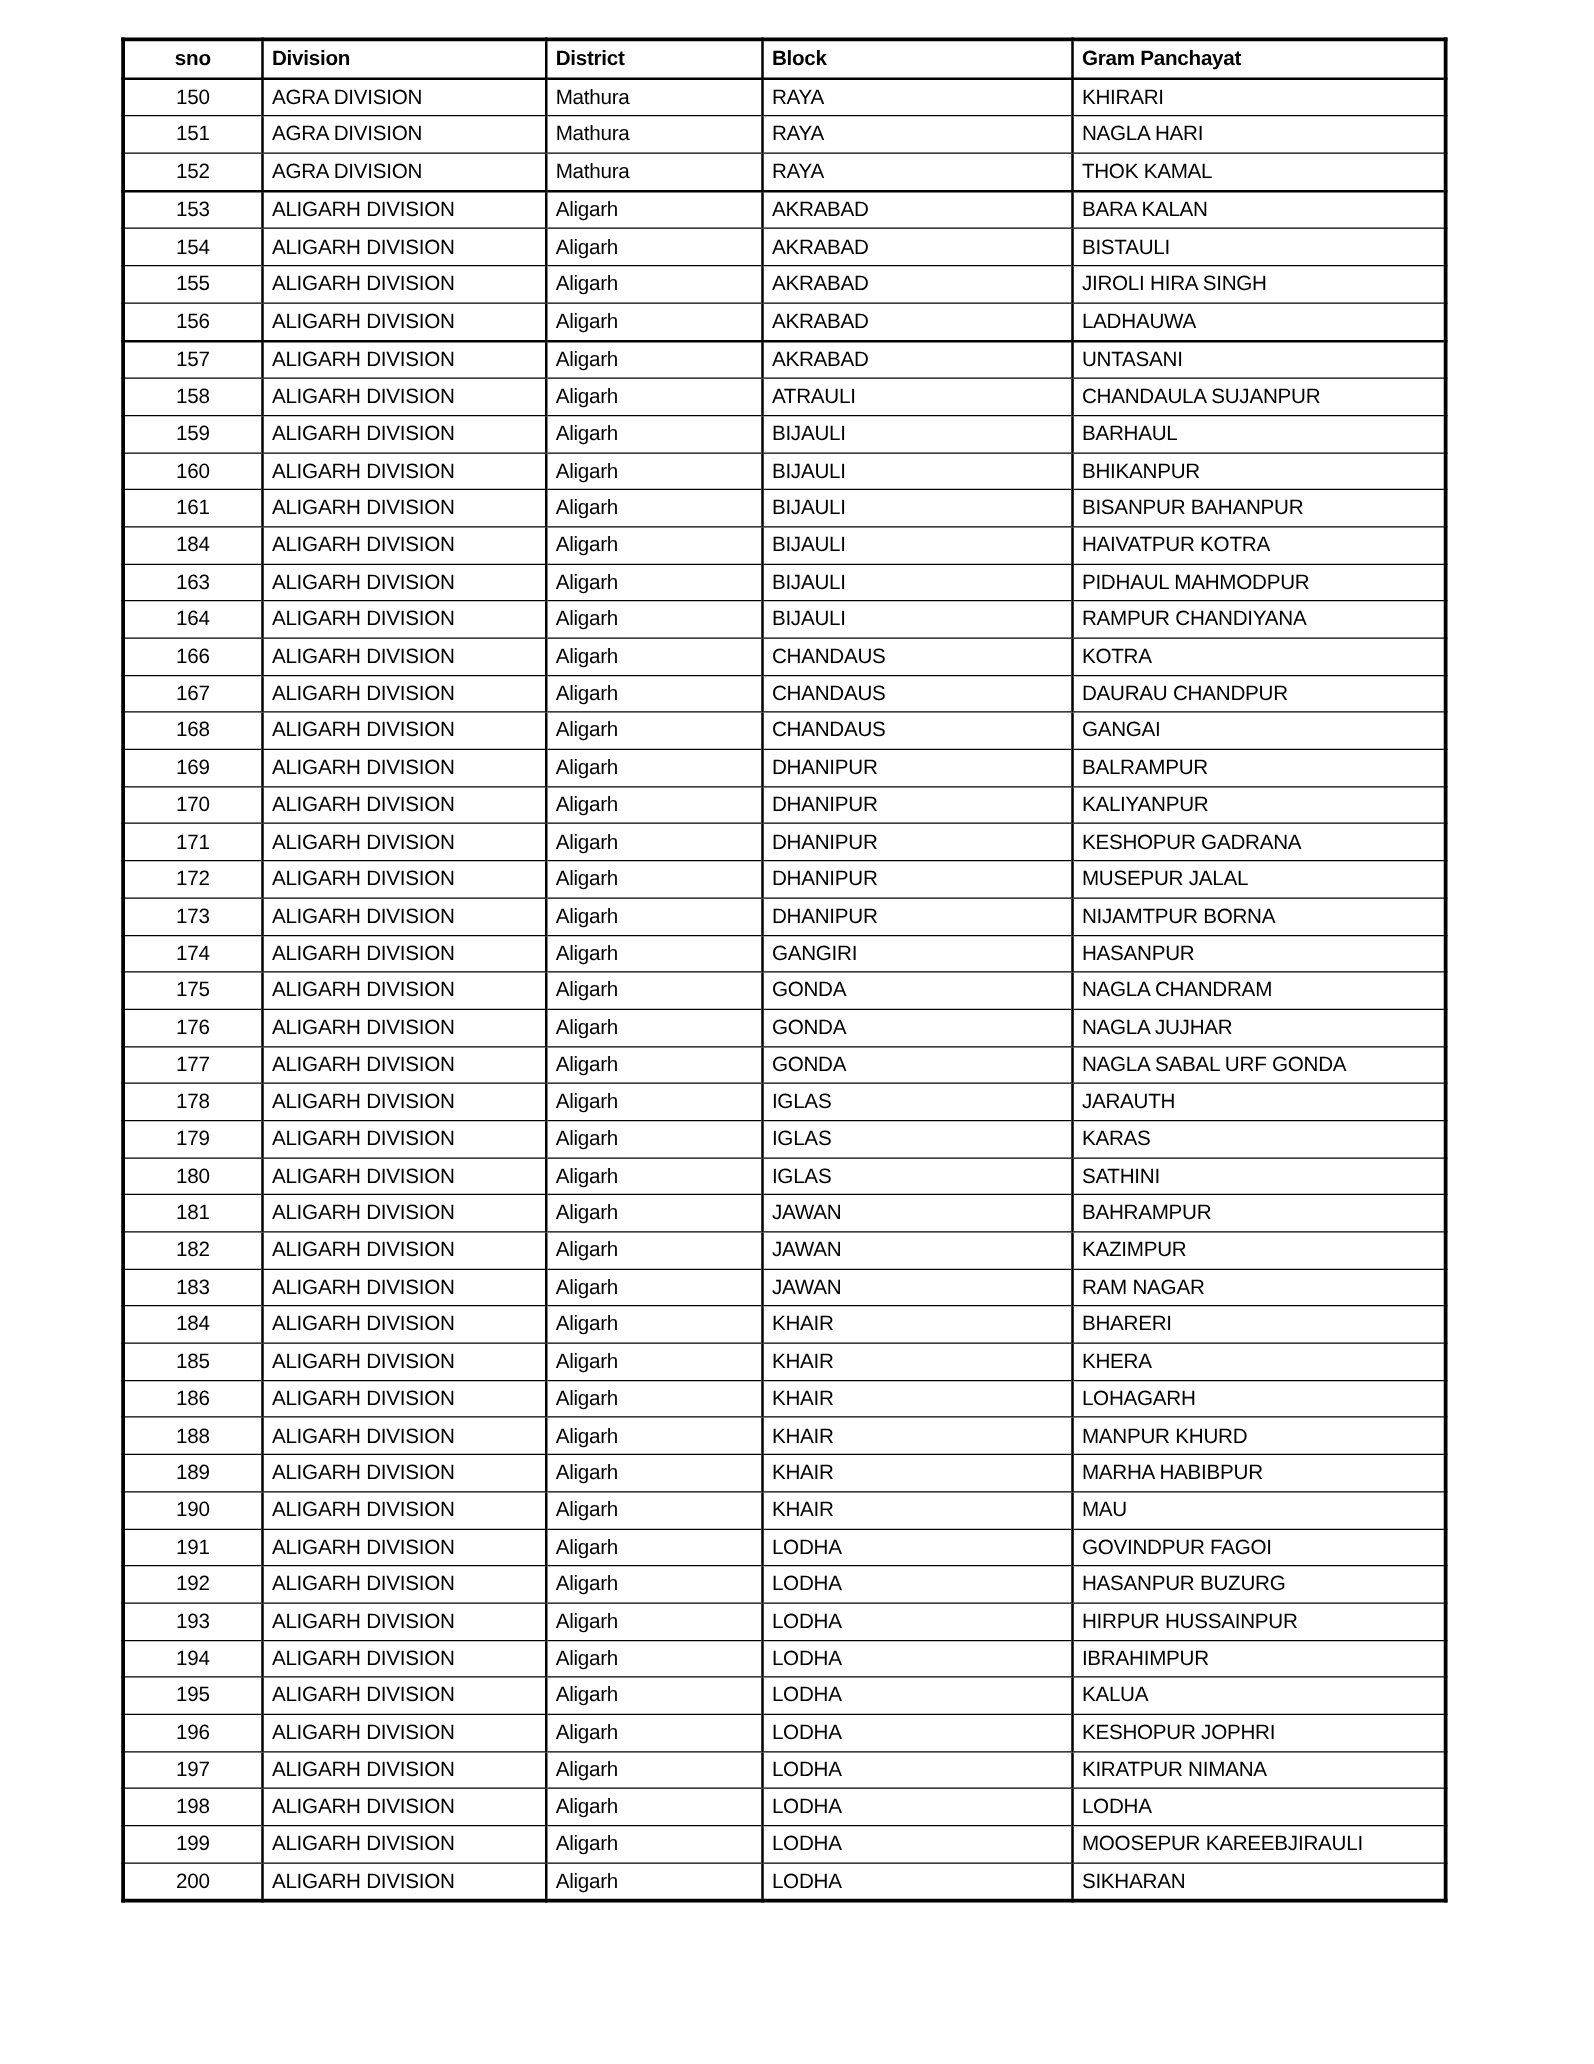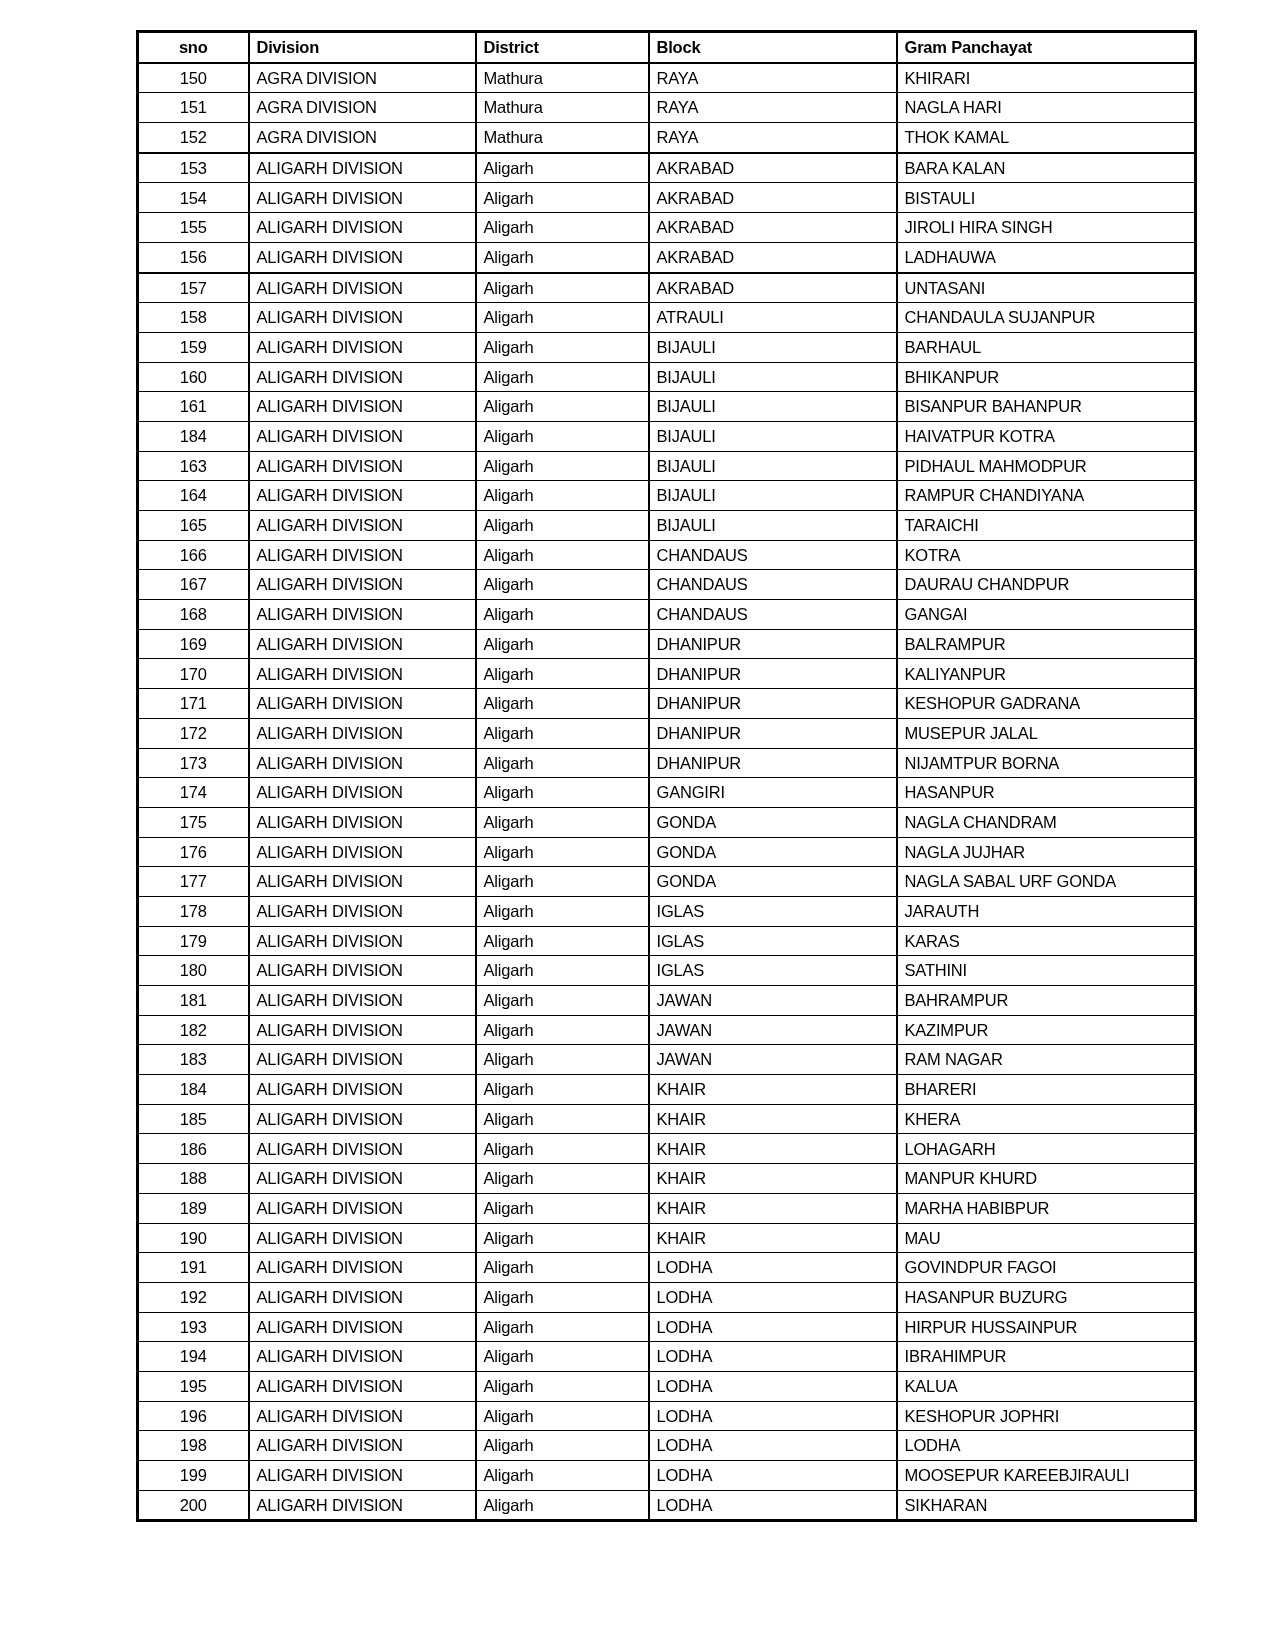--- a/index.html
+++ b/index.html
@@ -18,21 +18,20 @@
     position: absolute;
     left: 0; top: 0;
     width: 1275px;
     height: 1651px;
     background: #ffffff;
   }
   .table-wrap {
     position: absolute;
     left: 97px;
     top: 30px;
-    margin-left: 39px;
   }
   table.gp-table {
     border-collapse: collapse;
     table-layout: fixed;
     width: 1058px;
     color: #000000;
     border: 3px solid #000000;
   }
   table.gp-table th,
   table.gp-table td {
@@ -190,27 +189,20 @@
             <td class="col4">PIDHAUL MAHMODPUR</td>
           </tr>
           <tr>
             <td class="col0">164</td>
             <td class="col1">ALIGARH DIVISION</td>
             <td class="col2">Aligarh</td>
             <td class="col3">BIJAULI</td>
             <td class="col4">RAMPUR CHANDIYANA</td>
           </tr>
           <tr>
-            <td class="col0">165</td>
-            <td class="col1">ALIGARH DIVISION</td>
-            <td class="col2">Aligarh</td>
-            <td class="col3">BIJAULI</td>
-            <td class="col4">TARAICHI</td>
-          </tr>
-          <tr>
             <td class="col0">166</td>
             <td class="col1">ALIGARH DIVISION</td>
             <td class="col2">Aligarh</td>
             <td class="col3">CHANDAUS</td>
             <td class="col4">KOTRA</td>
           </tr>
           <tr>
             <td class="col0">167</td>
             <td class="col1">ALIGARH DIVISION</td>
             <td class="col2">Aligarh</td>
@@ -405,20 +397,27 @@
             <td class="col2">Aligarh</td>
             <td class="col3">LODHA</td>
             <td class="col4">KALUA</td>
           </tr>
           <tr>
             <td class="col0">196</td>
             <td class="col1">ALIGARH DIVISION</td>
             <td class="col2">Aligarh</td>
             <td class="col3">LODHA</td>
             <td class="col4">KESHOPUR JOPHRI</td>
+          </tr>
+          <tr>
+            <td class="col0">197</td>
+            <td class="col1">ALIGARH DIVISION</td>
+            <td class="col2">Aligarh</td>
+            <td class="col3">LODHA</td>
+            <td class="col4">KIRATPUR NIMANA</td>
           </tr>
           <tr>
             <td class="col0">198</td>
             <td class="col1">ALIGARH DIVISION</td>
             <td class="col2">Aligarh</td>
             <td class="col3">LODHA</td>
             <td class="col4">LODHA</td>
           </tr>
           <tr>
             <td class="col0">199</td>

